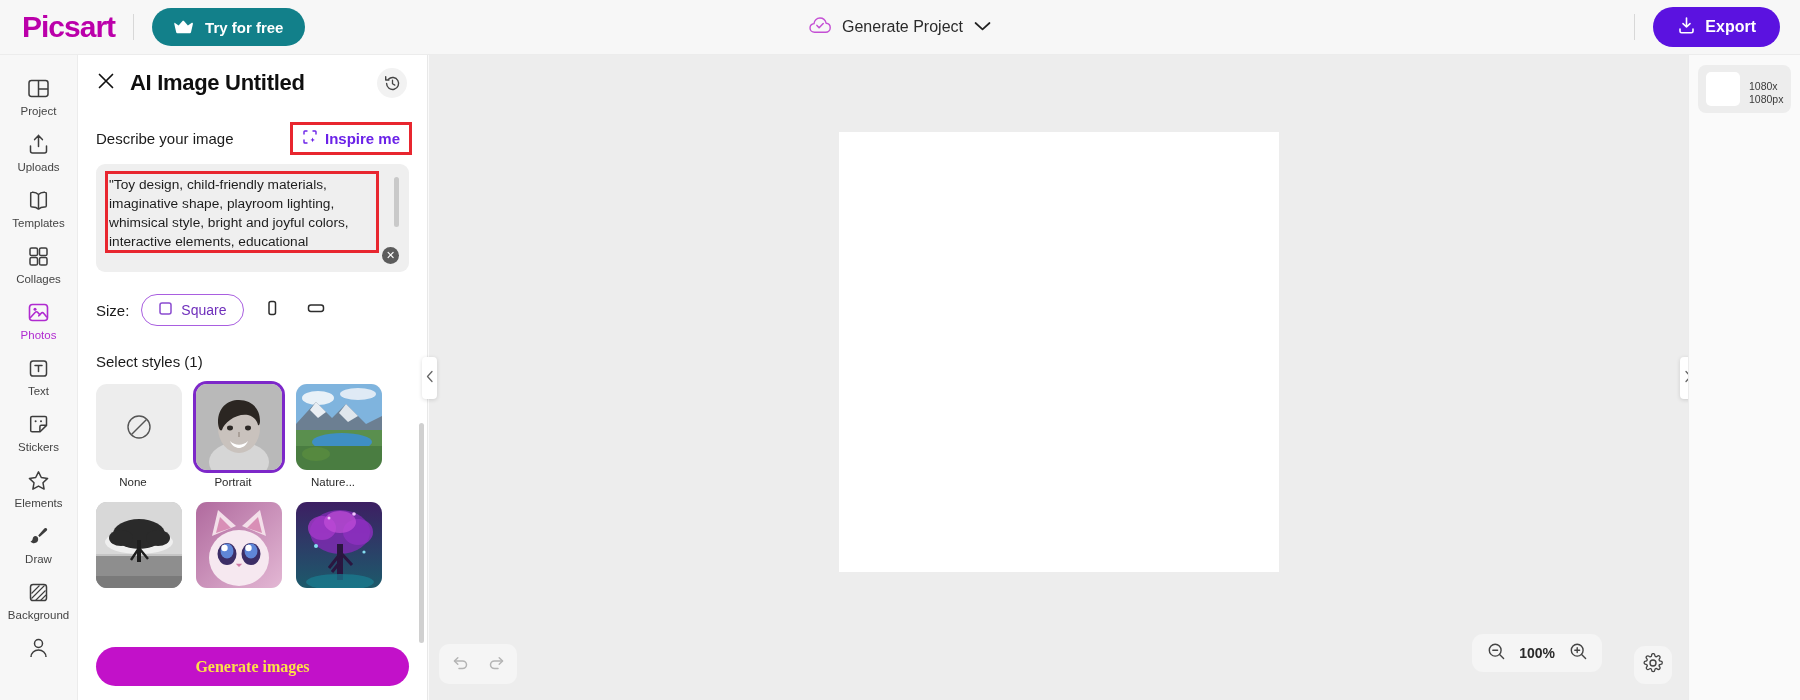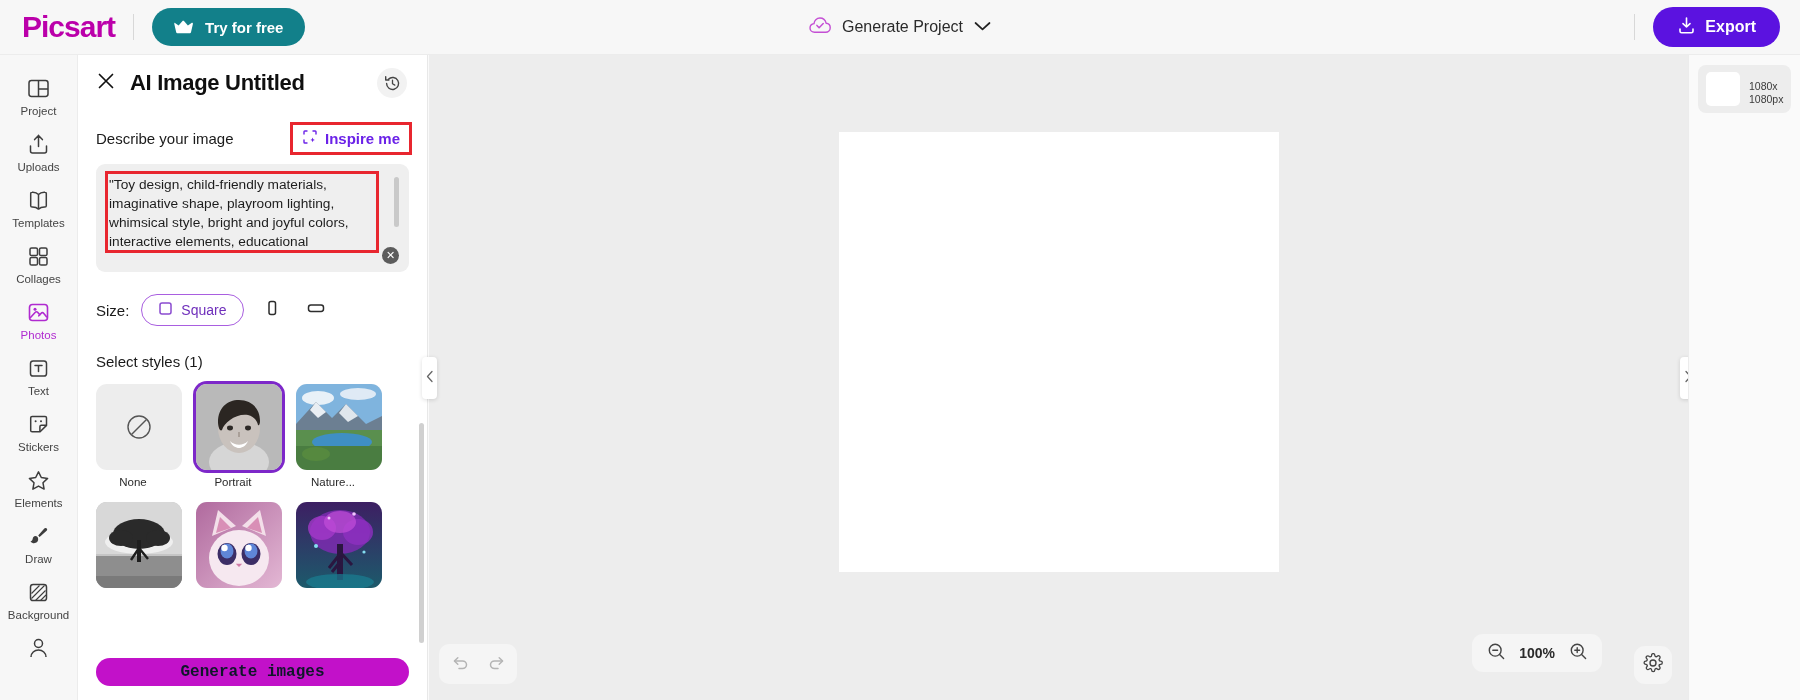--- a/index.html
+++ b/index.html
@@ -149,23 +149,23 @@
 
   .panel-sb {
     position: absolute; right: 3px; top: 312px; width: 5px; height: 220px;
     background: #d0d0d0; border-radius: 3px;
   }
 
   .panel-foot {
     flex-shrink: 0; padding: 0 18px 14px; background: #fff;
   }
   .gen-btn {
-    width: 100%; height: 28px; border: none; border-radius: 23px;
-    background: #c211c9; color: #0f172a; font-size: 16px; font-weight: 700;
-    font-family: Liberation Mono, monospace; cursor: pointer;
+    width: 100%; height: 39px; border: none; border-radius: 23px;
+    background: #c211c9; color: #fde047; font-size: 16px; font-weight: 700;
+    font-family: Liberation Serif, serif; cursor: pointer;
   }
 
   
   .canvas-area {
     position: absolute; top: 55px; left: 429px; right: 112px; bottom: 0;
     background: #ededed;
   }
   .artboard {
     position: absolute; left: 50%; top: 46%; transform: translate(-50%, -50%);
     width: 440px; height: 440px; background: #fff;

